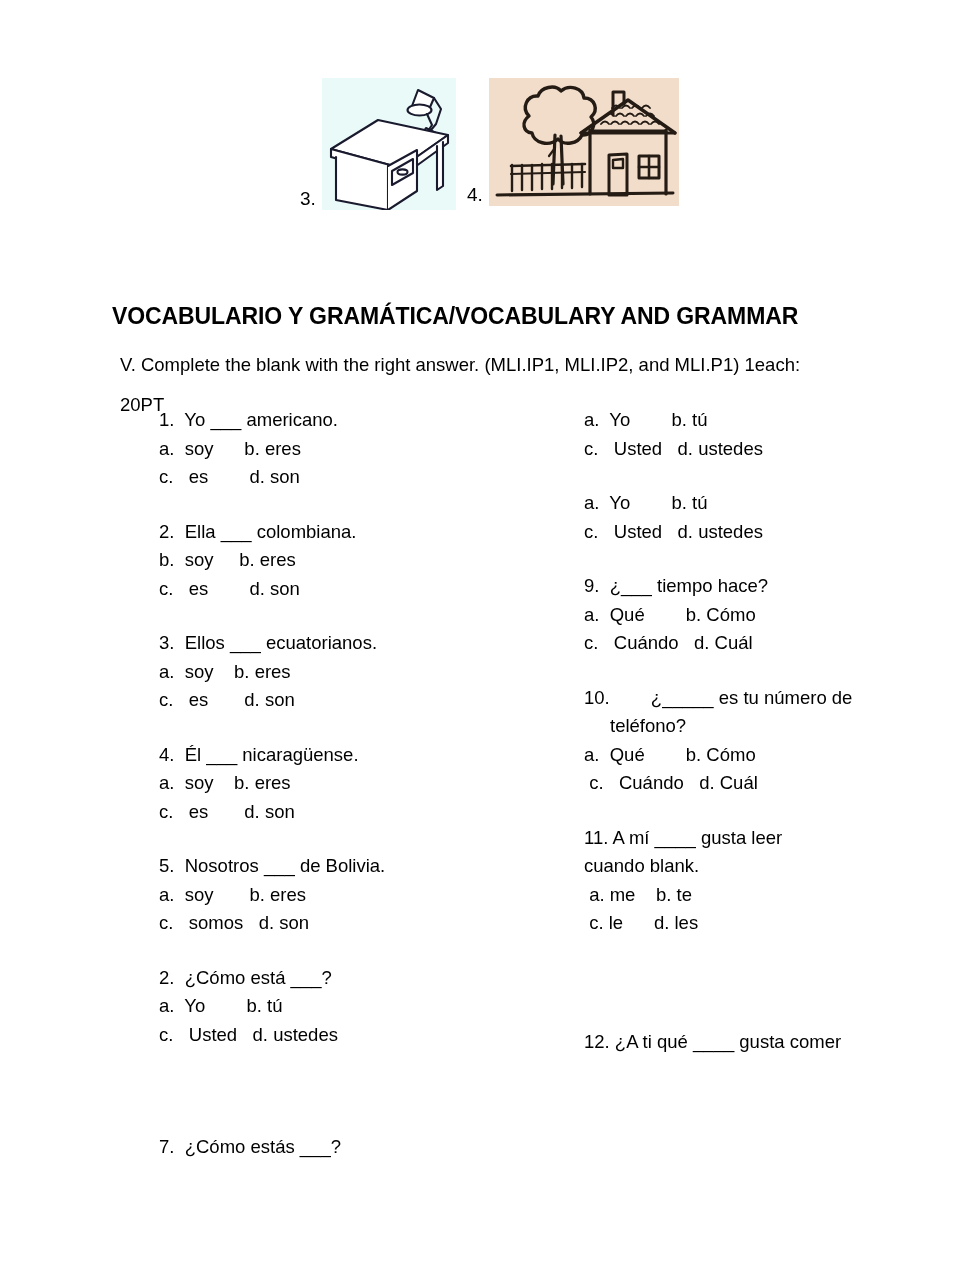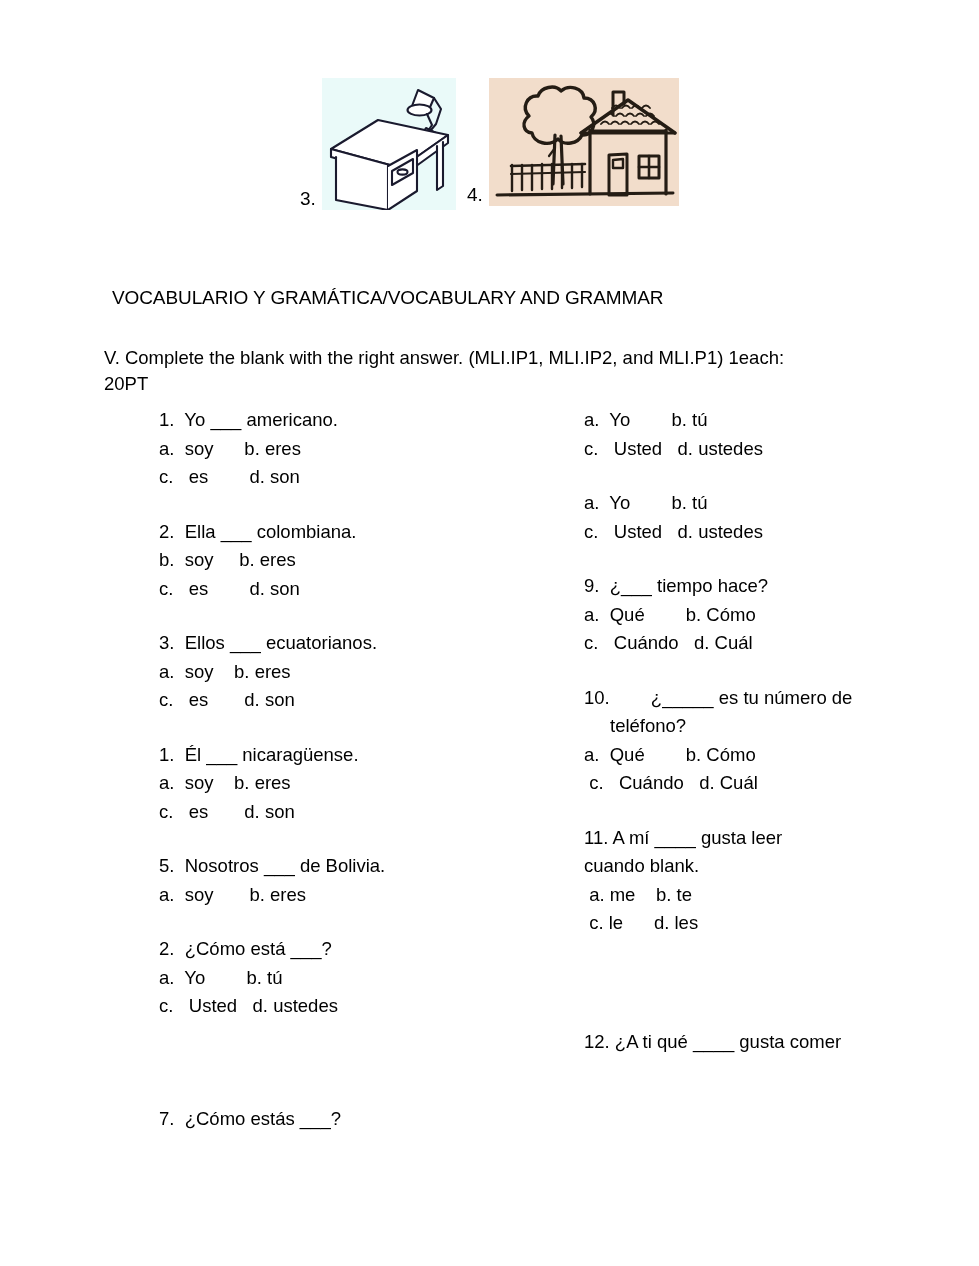--- a/index.html
+++ b/index.html
@@ -51,33 +51,33 @@
     width: 190px;
     height: 128px;
     background: #f2ddcb;
   }
   .pic-frame svg { display: block; width: 100%; height: 100%; }
 
   
   .section-title {
     position: absolute;
     left: 112px;
-    top: 287px;
-    font-size: 19px;
-    font-weight: normal;
+    top: 303px;
+    font-size: 23px;
+    font-weight: bold;
     letter-spacing: -0.1px;
     white-space: nowrap;
   }
   .instructions {
     position: absolute;
-    left: 104px;
+    left: 120px;
     top: 345px;
     width: 700px;
     font-size: 18.5px;
-    line-height: 26px;
+    line-height: 40px;
   }
 
   .columns {
     position: absolute;
     left: 16px;
     top: 406px;
     width: 979px;
     height: 740px;
   }
   .col {
@@ -220,28 +220,29 @@
       <div class="q-line">c.   es        d. son</div>
     </div>
 
     <div class="q-block">
       <div class="q-line">3.  Ellos ___ ecuatorianos.</div>
       <div class="q-line">a.  soy    b. eres</div>
       <div class="q-line">c.   es       d. son</div>
     </div>
 
     <div class="q-block">
-      <div class="q-line">1.  Él ___ nicaragüense.</div>
+      <div class="q-line">4.  Él ___ nicaragüense.</div>
       <div class="q-line">a.  soy    b. eres</div>
       <div class="q-line">c.   es       d. son</div>
     </div>
 
     <div class="q-block">
       <div class="q-line">5.  Nosotros ___ de Bolivia.</div>
       <div class="q-line">a.  soy       b. eres</div>
+      <div class="q-line">c.   somos   d. son</div>
     </div>
 
     <div class="q-block" style="margin-bottom:84px;">
       <div class="q-line">2.  ¿Cómo está ___?</div>
       <div class="q-line">a.  Yo        b. tú</div>
       <div class="q-line">c.   Usted   d. ustedes</div>
     </div>
 
     <div class="q-block">
       <div class="q-line">7.  ¿Cómo estás ___?</div>

